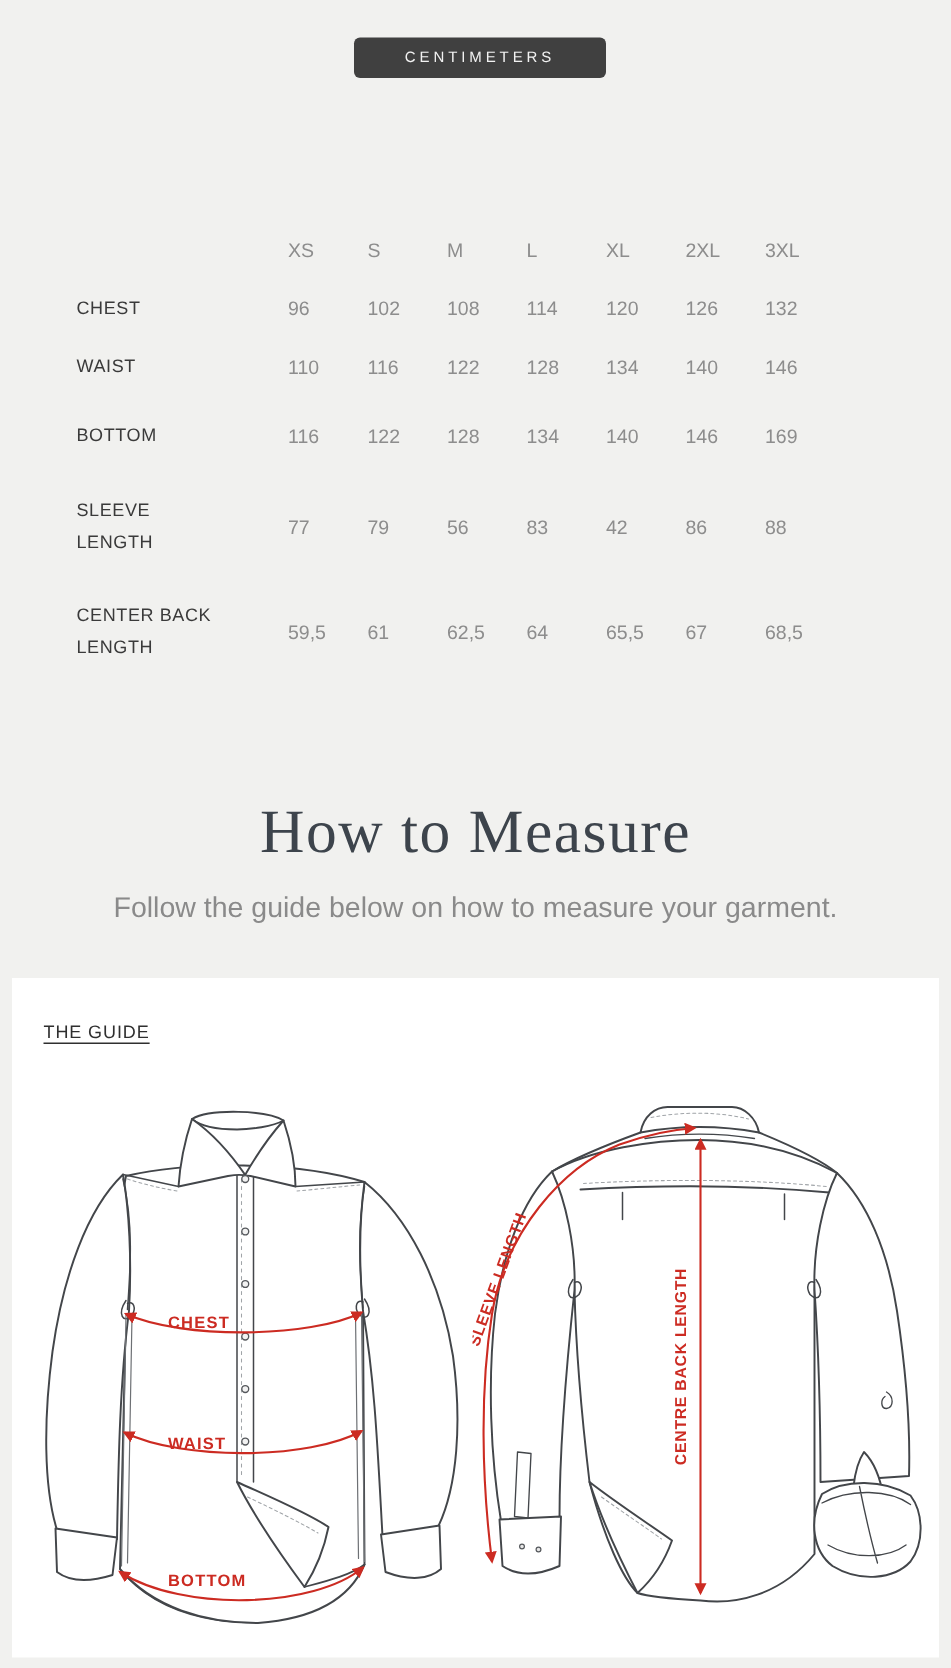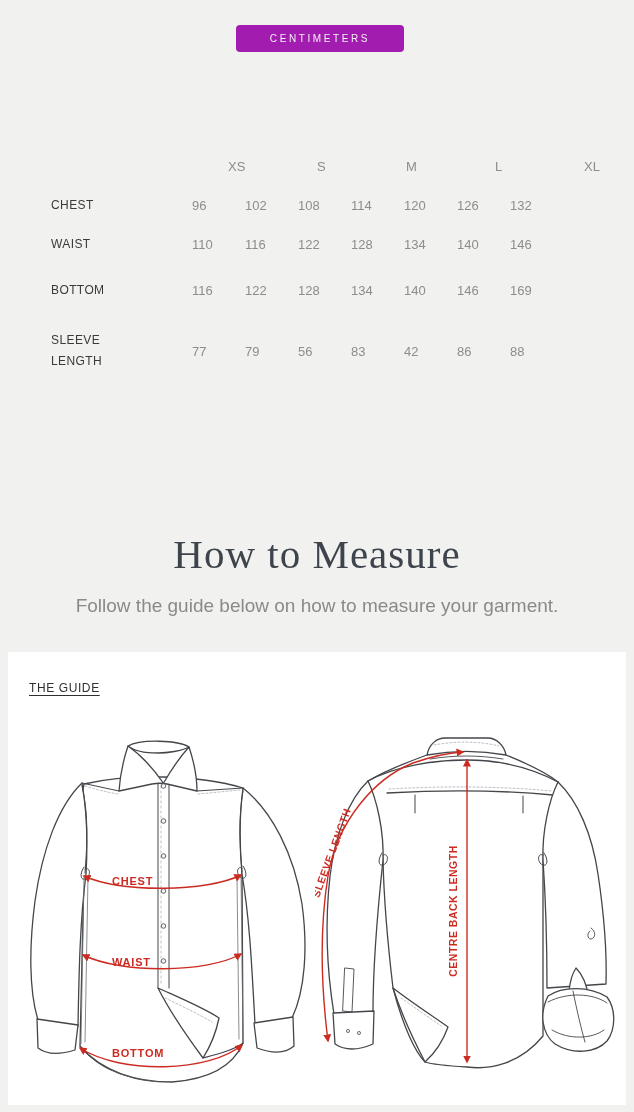--- a/index.html
+++ b/index.html
@@ -5,29 +5,29 @@
   html,body{margin:0;padding:0;}
   body{
     width:634px;height:1112px;position:relative;overflow:hidden;
     background:#f1f1ef;
     font-family:"Liberation Sans",sans-serif;
     -webkit-font-smoothing:antialiased;
   }
   
   .units-btn{
     position:absolute;left:236px;top:25px;width:168px;height:27px;
-    background:#a21caf;border:none;border-radius:4px;
+    background:#404040;border:none;border-radius:4px;
     color:#f2f2f2;font-size:10px;letter-spacing:2.6px;
     font-family:"Liberation Sans",sans-serif;
     display:flex;align-items:center;justify-content:center;cursor:pointer;
   }
   
   .size-table{position:absolute;left:51px;top:150px;width:534px;}
   .st-row{display:grid;grid-template-columns:141px repeat(7,53px);align-items:center;}
-  .st-header{height:32px;gap:36px;}
+  .st-header{height:32px;}
   .st-row.r0{height:46px;}
   .st-row.r1{height:32px;}
   .st-row.r2{height:60px;}
   .st-row.r3{height:62px;}
   .st-row.r4{height:78px;}
   .st-size,.st-val{font-size:13px;color:#8d8d8d;}
   .st-label{font-size:12px;color:#3a3a3a;letter-spacing:.4px;line-height:21px;max-width:92px;}
   
   .htm-title{
     position:absolute;left:0;top:530px;width:100%;text-align:center;
@@ -102,20 +102,30 @@
     <div class="st-row r3">
       <div class="st-label">SLEEVE LENGTH</div>
       <div class="st-val">77</div>
       <div class="st-val">79</div>
       <div class="st-val">56</div>
       <div class="st-val">83</div>
       <div class="st-val">42</div>
       <div class="st-val">86</div>
       <div class="st-val">88</div>
     </div>
+    <div class="st-row r4">
+      <div class="st-label">CENTER BACK LENGTH</div>
+      <div class="st-val">59,5</div>
+      <div class="st-val">61</div>
+      <div class="st-val">62,5</div>
+      <div class="st-val">64</div>
+      <div class="st-val">65,5</div>
+      <div class="st-val">67</div>
+      <div class="st-val">68,5</div>
+    </div>
   </div>
 
 <div class="htm-title">How to Measure</div>
 <div class="htm-sub">Follow the guide below on how to measure your garment.</div>
 
 <div class="guide-card"></div>
 <div class="guide-label">THE GUIDE</div>
 
 <svg class="front-svg" width="290" height="354" viewBox="0 0 290 354">
   <defs>

